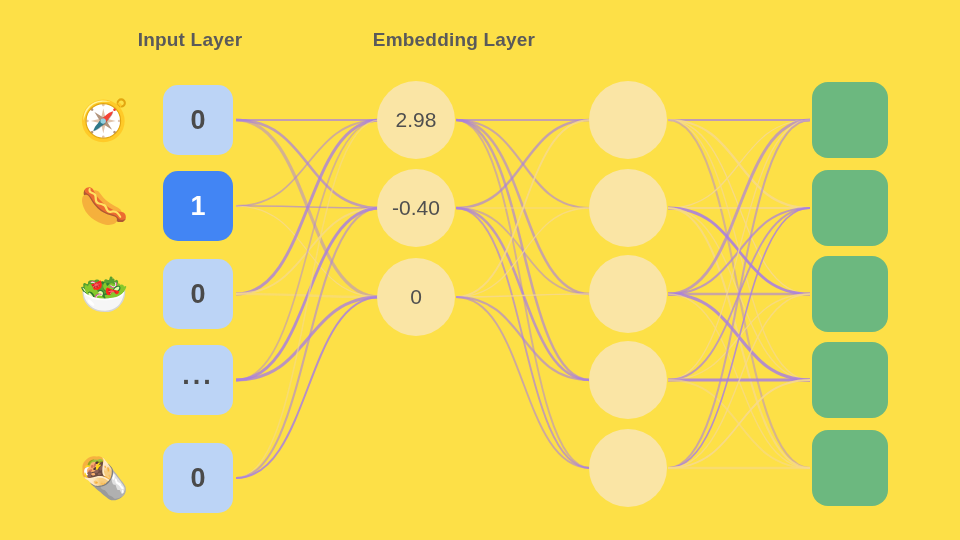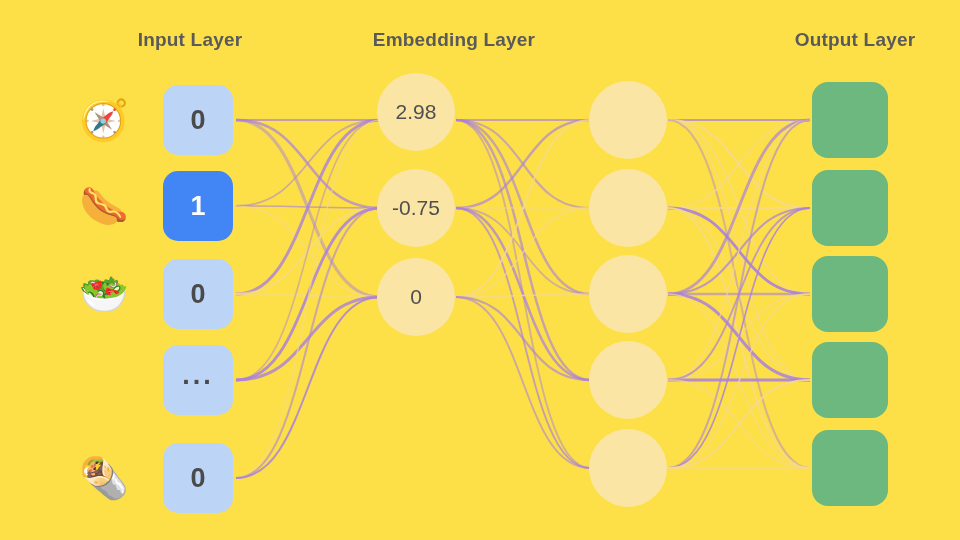--- a/index.html
+++ b/index.html
@@ -171,34 +171,33 @@
       <path d="M 668 380 C 741.84 380, 736.16 468, 810 468" stroke="#f6d98c" stroke-width="1.99" fill="none" opacity="0.60"></path>
       <path d="M 668 468 C 741.84 468, 736.16 120, 810 120" stroke="#a87fe0" stroke-width="2.04" fill="none" opacity="0.59"></path>
       <path d="M 668 468 C 741.84 468, 736.16 208, 810 208" stroke="#a87fe0" stroke-width="1.61" fill="none" opacity="0.83"></path>
       <path d="M 668 468 C 741.84 468, 736.16 294, 810 294" stroke="#f6d98c" stroke-width="1.46" fill="none" opacity="0.79"></path>
       <path d="M 668 468 C 741.84 468, 736.16 380, 810 380" stroke="#f6d98c" stroke-width="1.82" fill="none" opacity="0.92"></path>
       <path d="M 668 468 C 741.84 468, 736.16 468, 810 468" stroke="#f6d98c" stroke-width="2.38" fill="none" opacity="0.58"></path>
     </svg>
 
   <div class="layer-title" id="title-input">Input Layer</div>
   <div class="layer-title" id="title-embed">Embedding Layer</div>
-  <div class="layer-title" id="title-output">Output Layer</div>
 
   <div id="layers">
       <div class="token-icon" style="top: 120px;">🧭</div>
       <div class="input-cell" style="top: 120px;">0</div>
       <div class="token-icon" style="top: 206px;">🌭</div>
       <div class="input-cell active" style="top: 206px;">1</div>
       <div class="token-icon" style="top: 294px;">🥗</div>
       <div class="input-cell" style="top: 294px;">0</div>
       <div class="input-cell ellipsis" style="top: 380px;">...</div>
       <div class="token-icon" style="top: 478px;">🌯</div>
       <div class="input-cell" style="top: 478px;">0</div>
-      <div class="node embed" style="top: 112px;">2.98</div>
-      <div class="node embed" style="top: 208px;">-0.75</div>
+      <div class="node embed" style="top: 120px;">2.98</div>
+      <div class="node embed" style="top: 208px;">-0.40</div>
       <div class="node embed" style="top: 297px;">0</div>
       <div class="node hidden" style="top: 120px;"></div>
       <div class="node hidden" style="top: 208px;"></div>
       <div class="node hidden" style="top: 294px;"></div>
       <div class="node hidden" style="top: 380px;"></div>
       <div class="node hidden" style="top: 468px;"></div>
       <div class="output-cell" style="top: 120px;"></div>
       <div class="output-cell" style="top: 208px;"></div>
       <div class="output-cell" style="top: 294px;"></div>
       <div class="output-cell" style="top: 380px;"></div>

